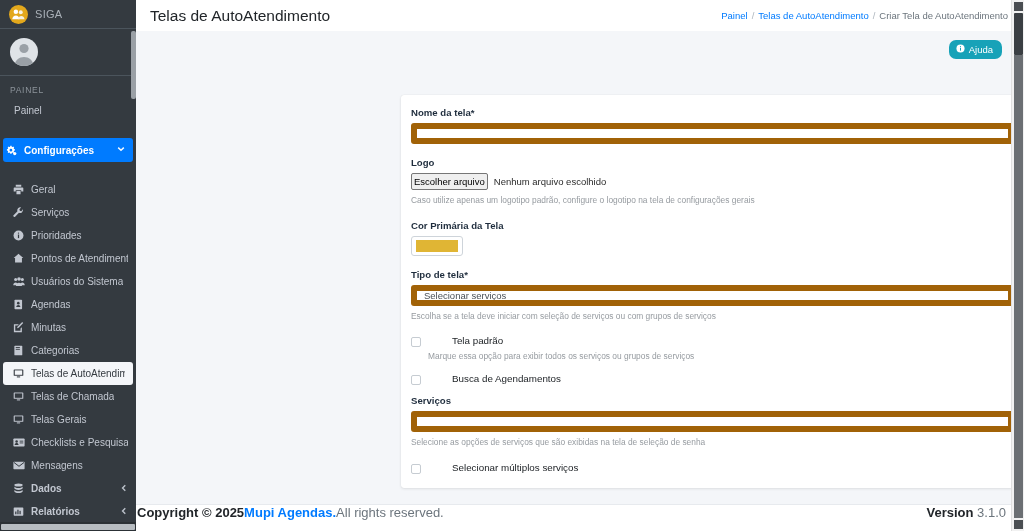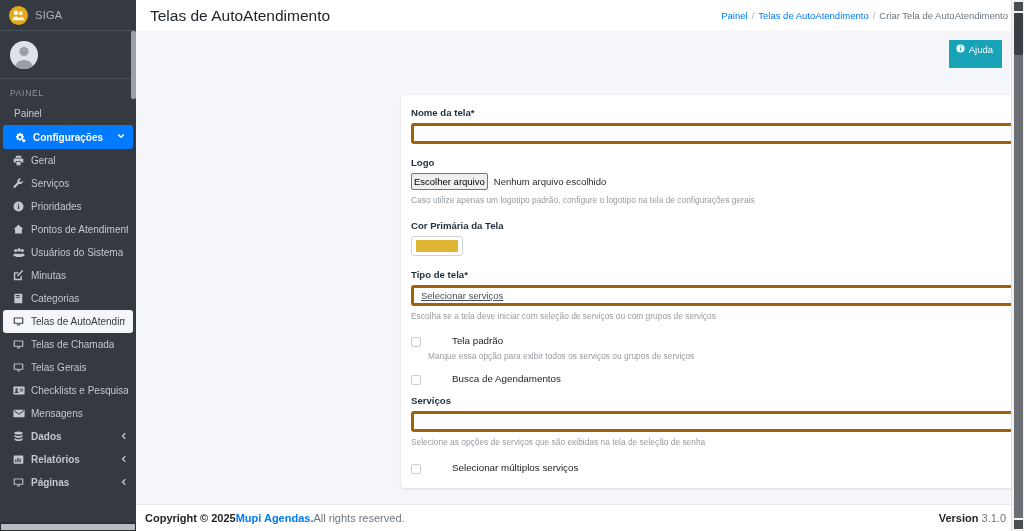--- a/index.html
+++ b/index.html
@@ -74,21 +74,21 @@
   .nav-item .ico {
     width: 13px; flex: 0 0 13px;
     display: flex; align-items: center; justify-content: center;
     color: #c2c7d0;
   }
   .nav-item.plain { padding-left: 14px; }
   .nav-item.active {
     background: #007bff; color: #fff;
     font-weight: bold;
     border-radius: 3px;
-    margin: 0 3px; padding-left: 11px;
+    margin: 16px 3px; padding-left: 2px;
     height: 24px;
     align-items: center;
   }
   .nav-item.active .ico { color: #fff; }
   .nav-item.current {
     background: #f4f6f9; color: #343a40;
     border-radius: 3px;
     margin: 0 3px; padding-left: 9px;
   }
   .nav-item.current .ico { color: #343a40; }
@@ -144,22 +144,22 @@
     position: relative;
     overflow: hidden;
   }
   .helprow {
     display: flex; justify-content: flex-end;
     padding: 9px 22px 0 0;
   }
   .btn-help {
     background: #17a2b8; color: #fff;
     font-size: 9.5px;
-    border: none; border-radius: 1px;
-    padding: 4px 9px 13px 7px;
+    border: none; border-radius: 7px;
+    padding: 4px 9px 4px 7px;
     display: flex; gap: 4px;
     cursor: pointer;
   }
   .btn-help .ico { display:flex; }
 
   .card {
     position: absolute;
     left: 265px; top: 64px; width: 623px;
     background: #fff;
     border-radius: 3px;
@@ -167,21 +167,21 @@
     box-shadow: 0 0 1px rgba(0,0,0,.12), 0 1px 3px rgba(0,0,0,.09);
     padding: 12px 10px 14px 10px;
   }
   .field { margin-bottom: 0; }
   .lbl {
     font-size: 9.6px; font-weight: bold; color: #1f2d3d;
     display: block; margin-bottom: 5px;
   }
   .inp {
     width: 100%; height: 21px;
-    border: 3px solid #a16207; border-radius: 3px;
+    border: 6px solid #a16207; border-radius: 3px;
     background: #fff;
     font-size: 9.5px; color: #495057;
     padding: 0 7px;
     outline: none;
     font-family: "Liberation Sans", sans-serif;
     text-decoration: underline;
   }
   .inp::placeholder { color: #8e959b; }
   .help-text {
     font-size: 8.4px; color: #969ba0;
@@ -219,23 +219,23 @@
   }
   .cbx-label { font-size: 9.8px; color: #212529; cursor: pointer; margin-left: 24px; }
   .check-help {
     font-size: 8.4px; color: #969ba0;
     margin: 3px 0 0 17px; line-height: 1.55;
   }
 
   .footer {
     height: 27px; background: #fff;
     border-top: 1px solid #e7eaee;
-    display: flex; align-items: center;
-    padding: 0 18px 0 9px;
-    font-size: 11px; color: #6c757d;
+    display: flex; align-items: flex-start;
+    padding: 0 18px 0 1px;
+    font-size: 13px; color: #6c757d;
     flex: 0 0 27px;
   }
   .footer b { color: #212529; font-weight: bold; margin-top: 26px; }
   .footer a { color: #007bff; text-decoration: none; font-weight: bold; }
   .footer .ver { margin-left: auto; }
   .footer .ver b { font-weight: bold; color: #212529; }
 
   
   .winscroll {
     position: absolute; top: 0; right: 0; width: 13px; height: 531px;
@@ -351,20 +351,30 @@
             <circle cx="4" cy="4" r="2.3"></circle>
               <circle cx="14" cy="4" r="2.3"></circle>
               <circle cx="9" cy="3.2" r="2.7"></circle>
             <path d="M.3 12.5C.6 9.8 2 8.5 4 8.5s3.4 1.3 3.7 4zM10.3 12.5c.3-2.7 1.7-4 3.7-4s3.4 1.3 3.7 4z"></path>
             <path d="M4.4 13.6c.35-3.2 2.1-4.8 4.6-4.8s4.25 1.6 4.6 4.8z"></path>
           </svg>
         </span>
         <span class="nav-label">Usuários do Sistema</span>
       </div>
 
+      <div class="nav-item">
+        <span class="ico">
+          <svg width="11" height="11" viewBox="0 0 16 16" fill="currentColor">
+              <rect x="2.2" y="1" width="11" height="14" rx="1.2"></rect>
+              <circle cx="7.7" cy="6" r="1.9" fill="#343a40"></circle>
+              <path d="M4.6 11.8c.3-2 1.6-3 3.1-3s2.8 1 3.1 3z" fill="#343a40"></path>
+            </svg>
+        </span>
+        <span class="nav-label">Agendas</span>
+      </div>
 
       <div class="nav-item">
         <span class="ico">
           <svg width="11" height="11" viewBox="0 0 16 16" fill="currentColor">
               <path d="M1.3 3.2h7.2l-2 2H3.3v7.6h7.6V9.6l2-2v7.2H1.3z"></path>
               <path d="M14.8 1.4 13.4 0 6.6 6.8l-.7 2.4 2.4-.7z"></path>
             </svg>
         </span>
         <span class="nav-label">Minutas</span>
       </div>

